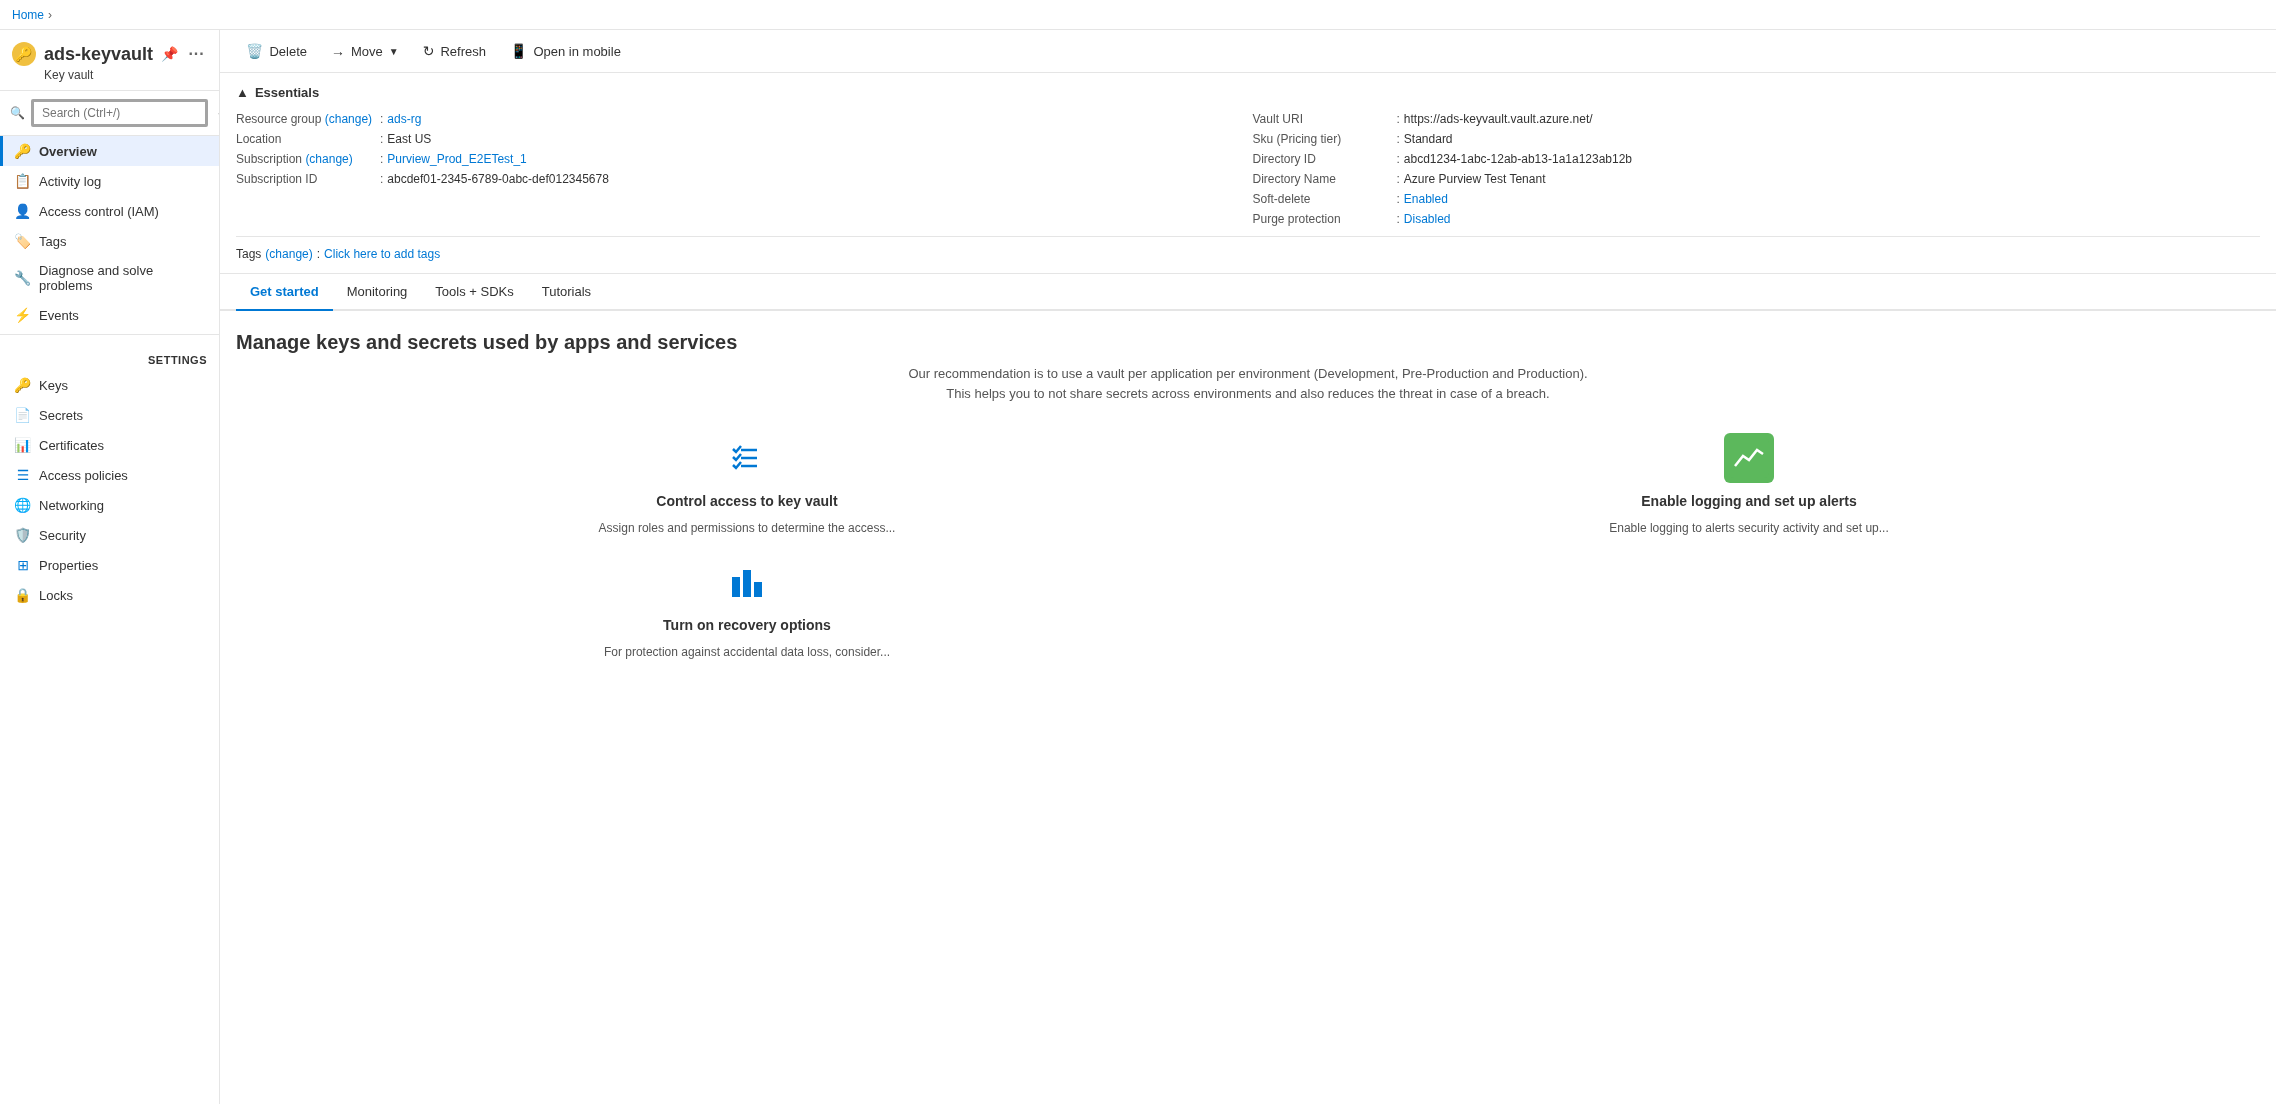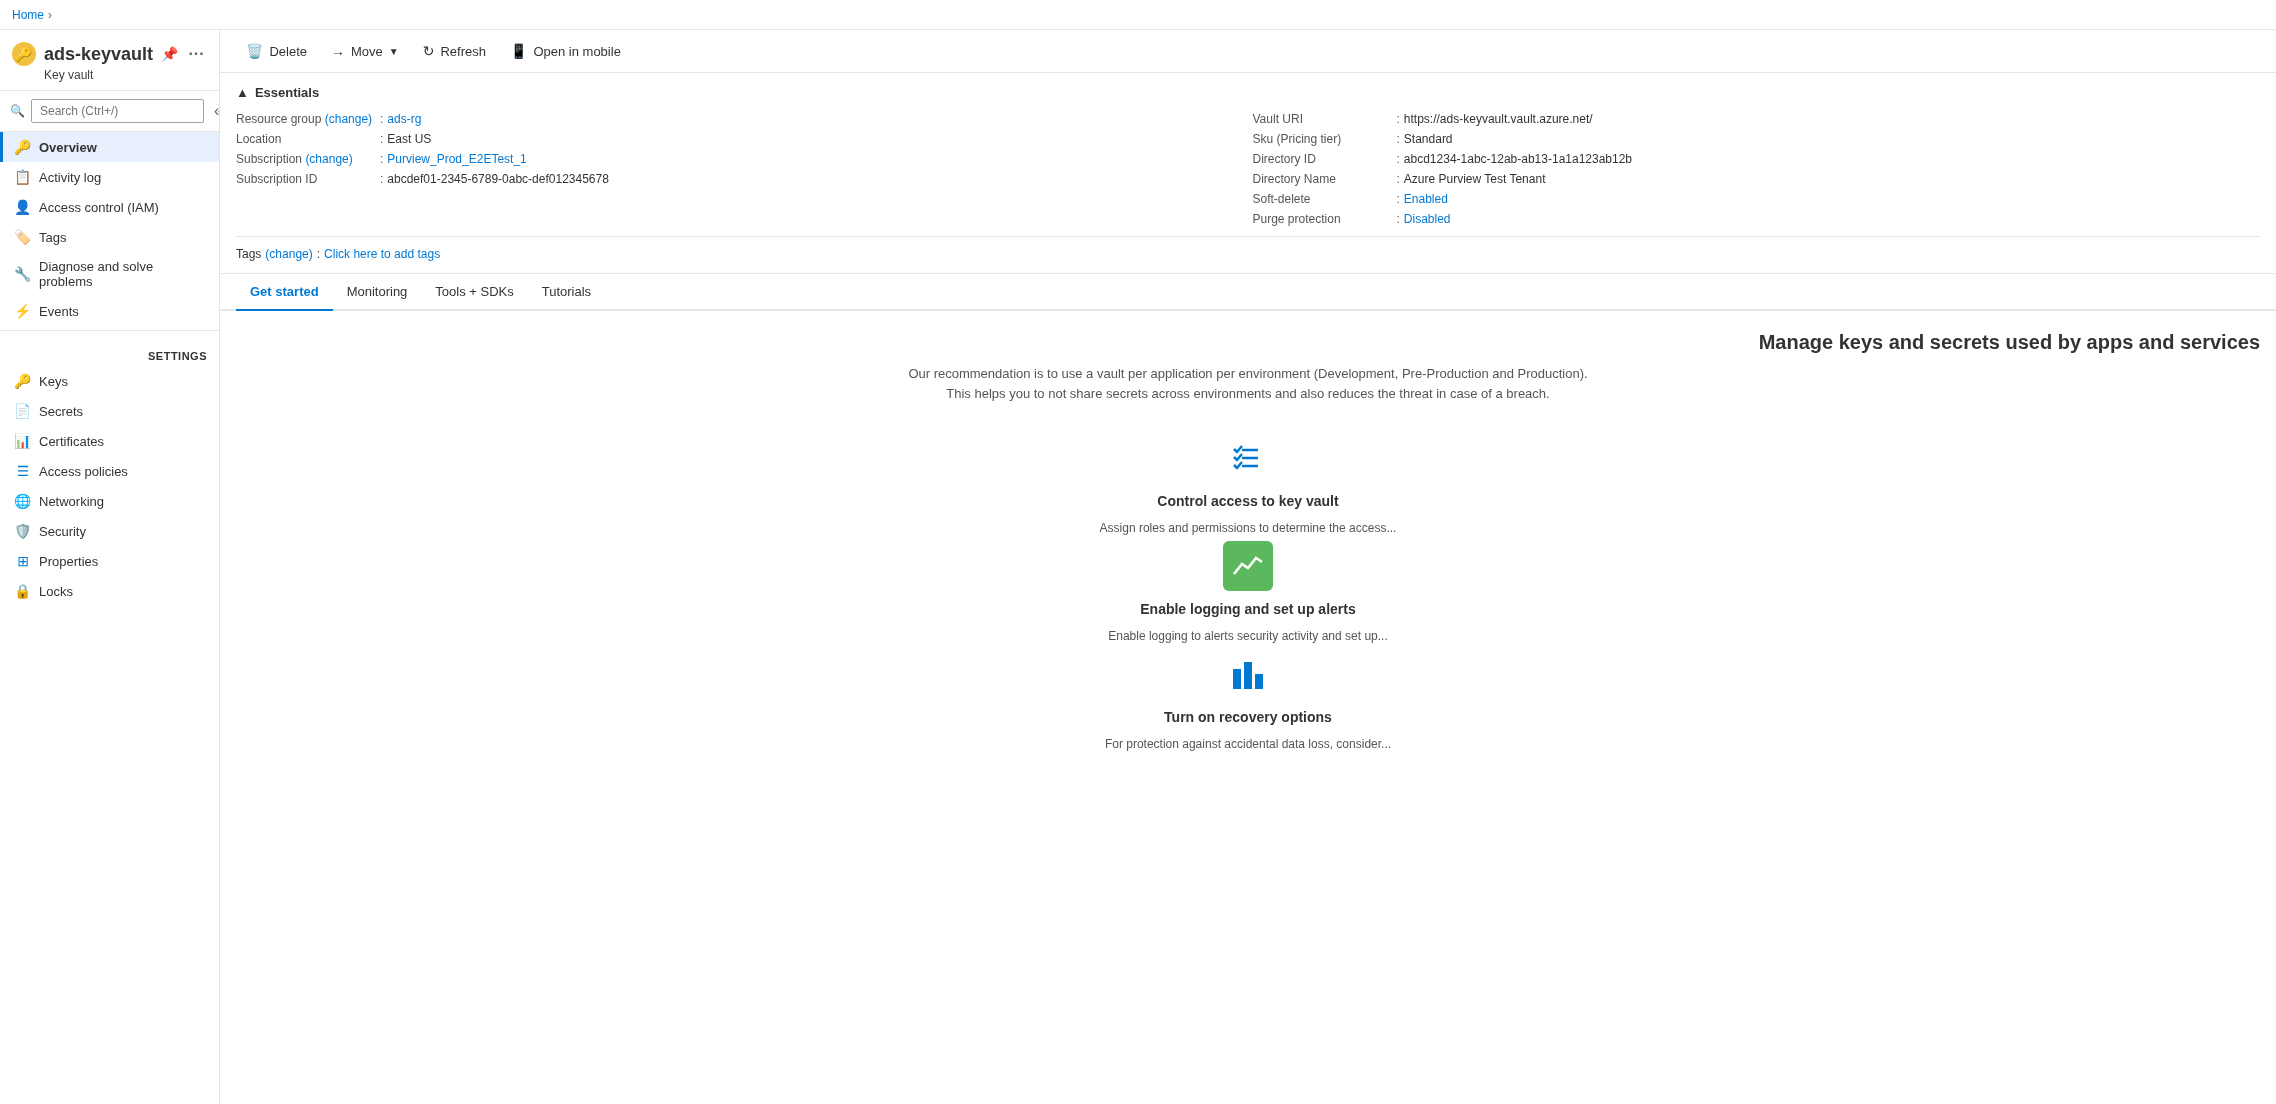--- a/index.html
+++ b/index.html
@@ -14,21 +14,21 @@
     
     .sidebar { width: 220px; min-width: 220px; border-right: 1px solid #e5e5e5; display: flex; flex-direction: column; overflow-y: auto; background: #fff; }
     .sidebar-header { padding: 12px 12px 8px; border-bottom: 1px solid #e5e5e5; }
     .sidebar-resource-name { font-size: 18px; font-weight: 600; color: #333; display: flex; align-items: center; gap: 8px; }
     .sidebar-resource-type { font-size: 12px; color: #404040; margin-top: 2px; padding-left: 32px; }
     .key-vault-icon { width: 24px; height: 24px; background: #f0c040; border-radius: 50%; display: flex; align-items: center; justify-content: center; font-size: 14px; flex-shrink: 0; }
     .sidebar-pin { color: #666; font-size: 14px; cursor: pointer; }
     .sidebar-more { color: #666; font-size: 16px; cursor: pointer; margin-left: 2px; }
 
     .search-box { padding: 8px 10px; display: flex; align-items: center; gap: 6px; border-bottom: 1px solid #e5e5e5; }
-    .search-box input { flex: 1; border: 1px solid #a3a3a3; border-radius: 2px; padding: 4px 8px; font-size: 12px; outline: none; }
+    .search-box input { flex: 1; border: 3px solid #a3a3a3; border-radius: 2px; padding: 4px 8px; font-size: 12px; outline: none; }
     .collapse-btn { color: #666; cursor: pointer; font-size: 16px; padding: 2px 4px; }
     .sidebar-item { display: flex; align-items: center; gap: 8px; padding: 7px 12px; cursor: pointer; font-size: 13px; color: #333; border-left: 3px solid transparent; }
     .sidebar-item.active { background: #e8f0fe; border-left-color: #0078d4; font-weight: 600; }
     .sidebar-item .icon { width: 16px; height: 16px; display: flex; align-items: center; justify-content: center; font-size: 14px; flex-shrink: 0; }
 
     .sidebar-section-label { padding: 19px 12px 4px; font-size: 11px; font-weight: 700; color: #333; text-transform: uppercase; letter-spacing: 0.5px; border-top: 1px solid #e5e5e5; margin-top: 4px; text-align: right; }
 
     
     .content { flex: 1; overflow-y: auto; display: flex; flex-direction: column; }
 
@@ -46,24 +46,24 @@
     .essentials-separator { color: #555; }
     .essentials-value { color: #333; }
     .essentials-link { color: #0078d4; text-decoration: none; cursor: pointer; }
     .tags-row { margin-top: 10px; border-top: 1px solid #e5e5e5; padding-top: 10px; font-size: 12px; display: flex; align-items: center; gap: 4px; }
 
     .tabs-bar { display: flex; border-bottom: 2px solid #e5e5e5; padding: 0 16px; }
     .tab { padding: 10px 14px; font-size: 13px; cursor: pointer; border-bottom: 2px solid transparent; margin-bottom: -2px; color: #333; }
     .tab.active { border-bottom-color: #0078d4; font-weight: 600; color: #0078d4; }
 
     .tab-content { padding: 20px 16px; flex: 1; }
-    .tab-content-title { text-align: right; font-size: 20px; font-weight: 600; color: #333; margin-bottom: 10px; }
+    .tab-content-title { text-align: left; font-size: 20px; font-weight: 600; color: #333; margin-bottom: 10px; }
     .tab-content-desc { text-align: center; font-size: 13px; color: #555; max-width: 680px; margin: 0 auto 30px; line-height: 1.5; }
 
-    .features-grid { display: grid; grid-template-columns: 1fr; gap: 4px; margin-top: 20px; padding: 0 20px; }
+    .features-grid { display: grid; grid-template-columns: 1fr 1fr; gap: 20px; margin-top: 20px; padding: 0 20px; }
     .feature-card { display: flex; flex-direction: column; align-items: center; gap: 10px; }
     .feature-icon { width: 50px; height: 50px; display: flex; align-items: center; justify-content: center; font-size: 28px; }
     .feature-icon.checklist { color: #0078d4; }
     .feature-icon.chart { background: #5cb85c; border-radius: 6px; color: white; }
     .feature-icon.bars { color: #0078d4; }
     .feature-title { font-size: 14px; font-weight: 600; text-align: center; color: #333; }
     .feature-desc { font-size: 12px; color: #555; text-align: center; line-height: 1.5; }
 
     
     ::-webkit-scrollbar { width: 6px; }

